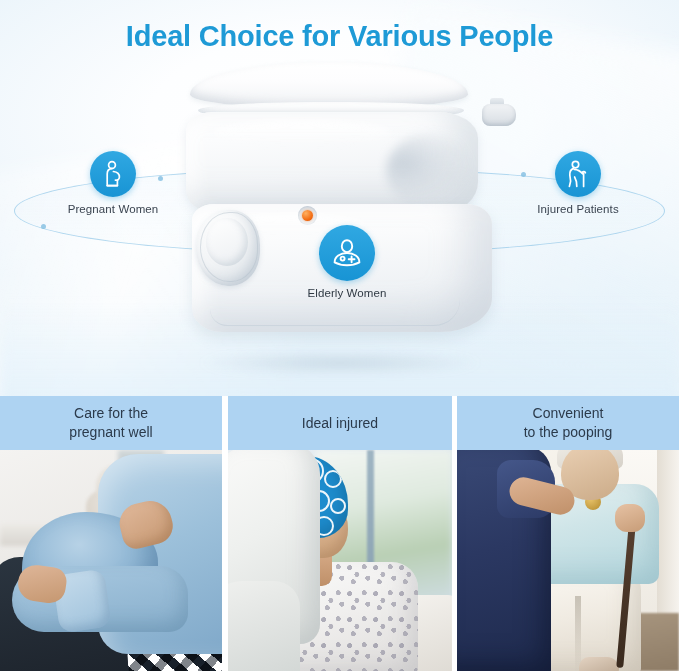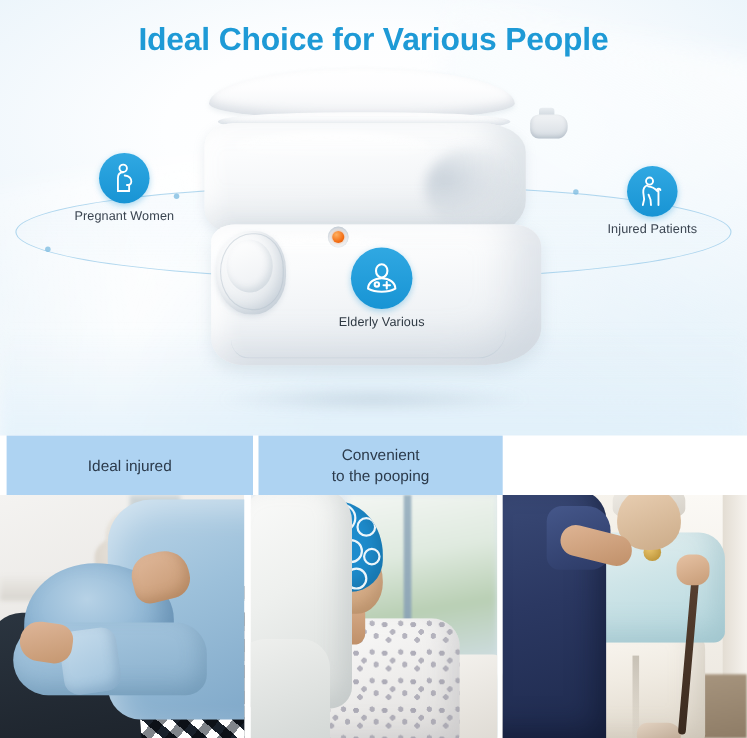--- a/index.html
+++ b/index.html
@@ -237,23 +237,23 @@
   }
   .badge-circle svg { display:block; }
   .badge-label {
     font-size:11.5px;
     color:#3a4450;
     letter-spacing:0.1px;
     white-space:nowrap;
   }
   .badge-label.dark { color:#2f3943; }
 
-  #badge-pregnant { left:53px; top:139px; }
+  #badge-pregnant { left:53px; top:151px; }
   #badge-elderly  { left:287px; top:225px; }
-  #badge-injured  { left:533px; top:151px; }
+  #badge-injured  { left:518px; top:151px; }
 
   
   .captions {
     position:absolute;
     left:0; top:396px;
     width:679px; height:54px;
     display:flex;
     background:#ffffff;
   }
   .caption {
@@ -592,39 +592,45 @@
 
     <div class="badge" id="badge-elderly">
       <div class="badge-circle lg">
         <svg width="32" height="30" viewBox="0 0 32 30" fill="none" stroke="#ffffff" stroke-width="1.9" stroke-linecap="round" stroke-linejoin="round">
           <ellipse cx="16" cy="8.2" rx="5.2" ry="6"></ellipse>
           <path d="M3.6 24.4 C3.6 18.6 9.2 15 16 15 C22.8 15 28.4 18.6 28.4 24.4 C24 26.8 19.8 27.2 16 27.2 C12.2 27.2 8 26.8 3.6 24.4 Z"></path>
           <circle cx="11.6" cy="20.6" r="2"></circle>
           <path d="M20.6 18.4 L20.6 24.2 M17.7 21.3 L23.5 21.3"></path>
         </svg>
       </div>
-      <div class="badge-label dark">Elderly Various</div>
+      <div class="badge-label dark">Elderly Women</div>
     </div>
 
     <div class="badge" id="badge-injured">
       <div class="badge-circle">
         <svg width="27" height="28" viewBox="0 0 27 28" fill="none" stroke="#ffffff" stroke-width="1.7" stroke-linecap="round" stroke-linejoin="round">
           <circle cx="10.5" cy="4.6" r="3.2"></circle>
           <path d="M8.4 8.4 C5.6 9.6 4.6 12.4 4.8 15 L5.6 21.2 L4.4 26.4"></path>
           <path d="M9.6 17 L11.4 21.6 L11.8 26.4"></path>
           <path d="M9.2 9.4 C12.4 9.6 15.6 11.4 17.6 13.8"></path>
           <path d="M18.6 13 L18.6 26.4"></path>
           <path d="M17.2 12.4 C18.2 11.2 20 11.4 20.4 12.8"></path>
         </svg>
       </div>
       <div class="badge-label">Injured Patients</div>
     </div>
   </div>
 
   <div class="captions">
+    <div class="caption cap1">
+      <div>
+        <span>Care for the</span><br>
+        <span>pregnant well</span>
+      </div>
+    </div>
     <div class="caption cap2">
       <div>
         <span>Ideal injured</span><br>
       </div>
     </div>
     <div class="caption cap3">
       <div>
         <span>Convenient</span><br>
         <span>to the pooping</span>
       </div>

